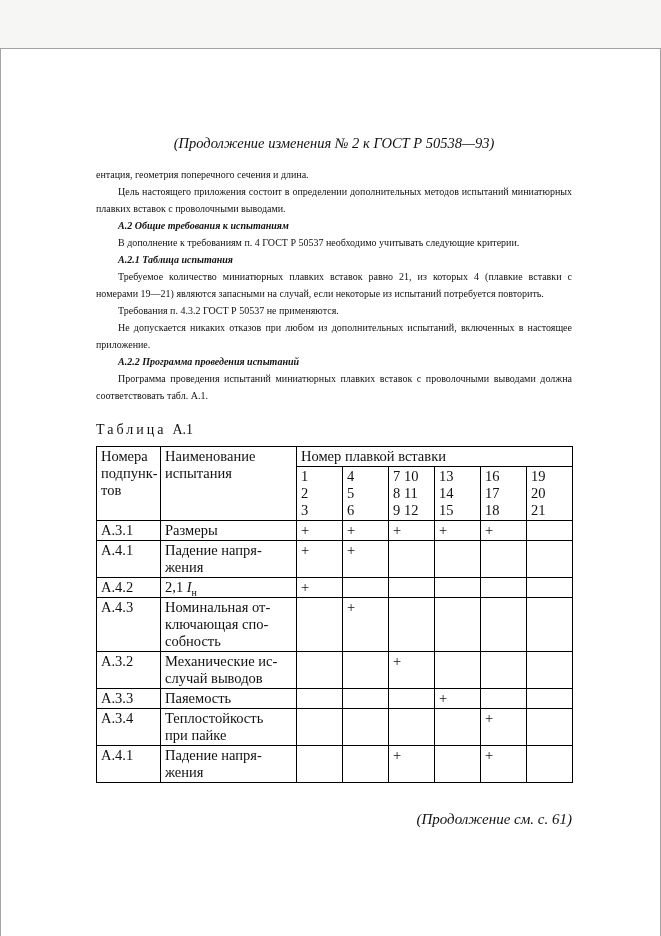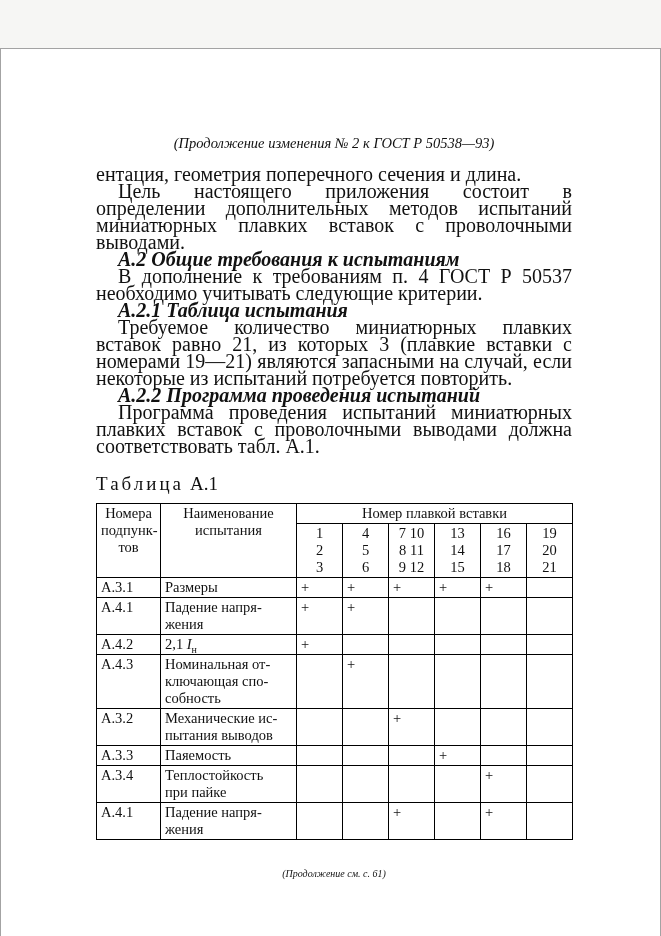--- a/index.html
+++ b/index.html
@@ -24,77 +24,79 @@
     width: 476px;
   }
   .header-note {
     text-align: center;
     font-style: italic;
     font-size: 14.5px;
     margin-bottom: 14px;
     white-space: nowrap;
   }
   .body-text {
-    font-size: 20px;
+    font-size: 10px;
     line-height: 17px;
     text-align: justify;
   }
   .body-text p { margin: 0; text-indent: 22px; }
   .body-text p.no-indent { text-indent: 0; }
   .body-text p.heading { font-weight: bold; font-style: italic; }
   .table-label {
     margin-top: 18px;
     margin-bottom: 8px;
-    font-size: 19px;
+    font-size: 14px;
   }
   .table-label .spaced { letter-spacing: 3px; margin-right: 6px; }
   table.program {
     border-collapse: collapse;
     table-layout: fixed;
     width: 476px;
     font-size: 14.5px;
     line-height: 17px;
   }
   table.program th, table.program td {
     border: 1px solid #000;
     padding: 1px 4px;
     vertical-align: top;
     font-weight: normal;
     text-align: left;
     overflow: hidden;
   }
-  table.program th { text-align: center; }
+  table.program th { text-align: left; }
   th.mid { vertical-align: middle; }
   .pre { white-space: pre-line; }
   td.mark { text-align: center; }
   td.subpoint { padding-left: 6px; }
   sub { font-size: 10px; line-height: 0; }
   .symbol-i { font-style: italic; }
   .footer-note {
     margin-top: 28px;
-    text-align: center;
+    text-align: right;
     font-style: italic;
-    font-size: 10px;
+    font-size: 15px;
   }
 </style>
 </head>
 <body>
 
 <div class="page">
   <div class="content">
 
     <div class="header-note">(Продолжение изменения № 2 к ГОСТ  Р 50538—93)</div>
 
     <div class="body-text">
       <p class="no-indent">ентация, геометрия поперечного сечения и длина.</p>
       <p>Цель настоящего приложения состоит в определении дополнительных методов испытаний миниатюрных плавких вставок с проволочными выводами.</p>
       <p class="heading">А.2 Общие требования к испытаниям</p>
       <p>В дополнение к требованиям п. 4 ГОСТ Р 50537 необходимо учитывать следующие критерии.</p>
       <p class="heading">А.2.1 Таблица испытания</p>
-      <p>Требуемое количество миниатюрных плавких вставок равно 21, из которых 3 (плавкие вставки с номерами 19—21) являются запасными на случай, если некоторые из испытаний потребуется повторить.</p>
+      <p>Требуемое количество миниатюрных плавких вставок равно 21, из которых 4 (плавкие вставки с номерами 19—21) являются запасными на случай, если некоторые из испытаний потребуется повторить.</p>
+      <p>Требования п. 4.3.2 ГОСТ Р 50537 не применяются.</p>
+      <p>Не допускается никаких отказов при любом из дополнительных испытаний, включенных в настоящее приложение.</p>
       <p class="heading">А.2.2 Программа проведения испытаний</p>
       <p>Программа проведения испытаний миниатюрных плавких вставок с проволочными выводами должна соответствовать табл. А.1.</p>
     </div>
 
     <div class="table-label">
       <span class="spaced">Таблица</span><span>А.1</span>
     </div>
 
     <table class="program">
       <colgroup>
@@ -172,21 +174,21 @@
           <td class="mark"></td>
           <td class="mark">+</td>
           <td class="mark"></td>
           <td class="mark"></td>
           <td class="mark"></td>
           <td class="mark"></td>
         </tr>
         <tr>
           <td class="subpoint">А.3.2</td>
           <td class="pre">Механические ис-
-пытания выводов</td>
+случай выводов</td>
           <td class="mark"></td>
           <td class="mark"></td>
           <td class="mark">+</td>
           <td class="mark"></td>
           <td class="mark"></td>
           <td class="mark"></td>
         </tr>
         <tr>
           <td class="subpoint">А.3.3</td>
           <td class="pre">Паяемость</td>

